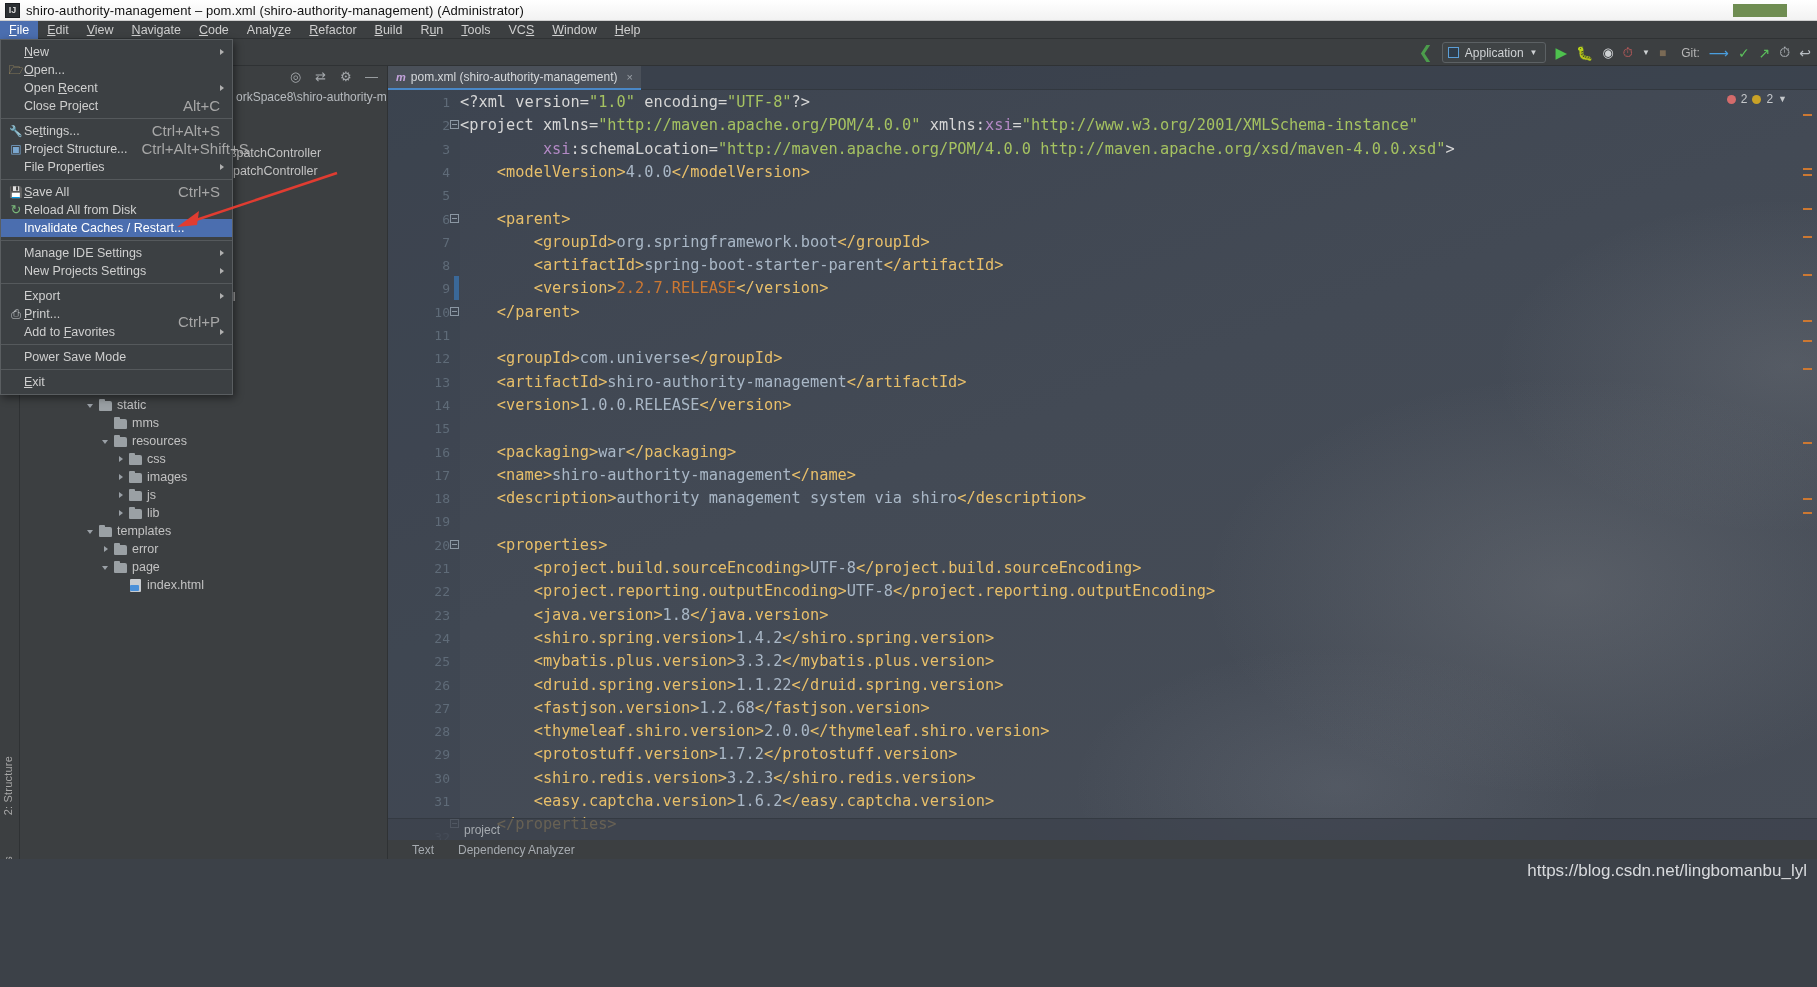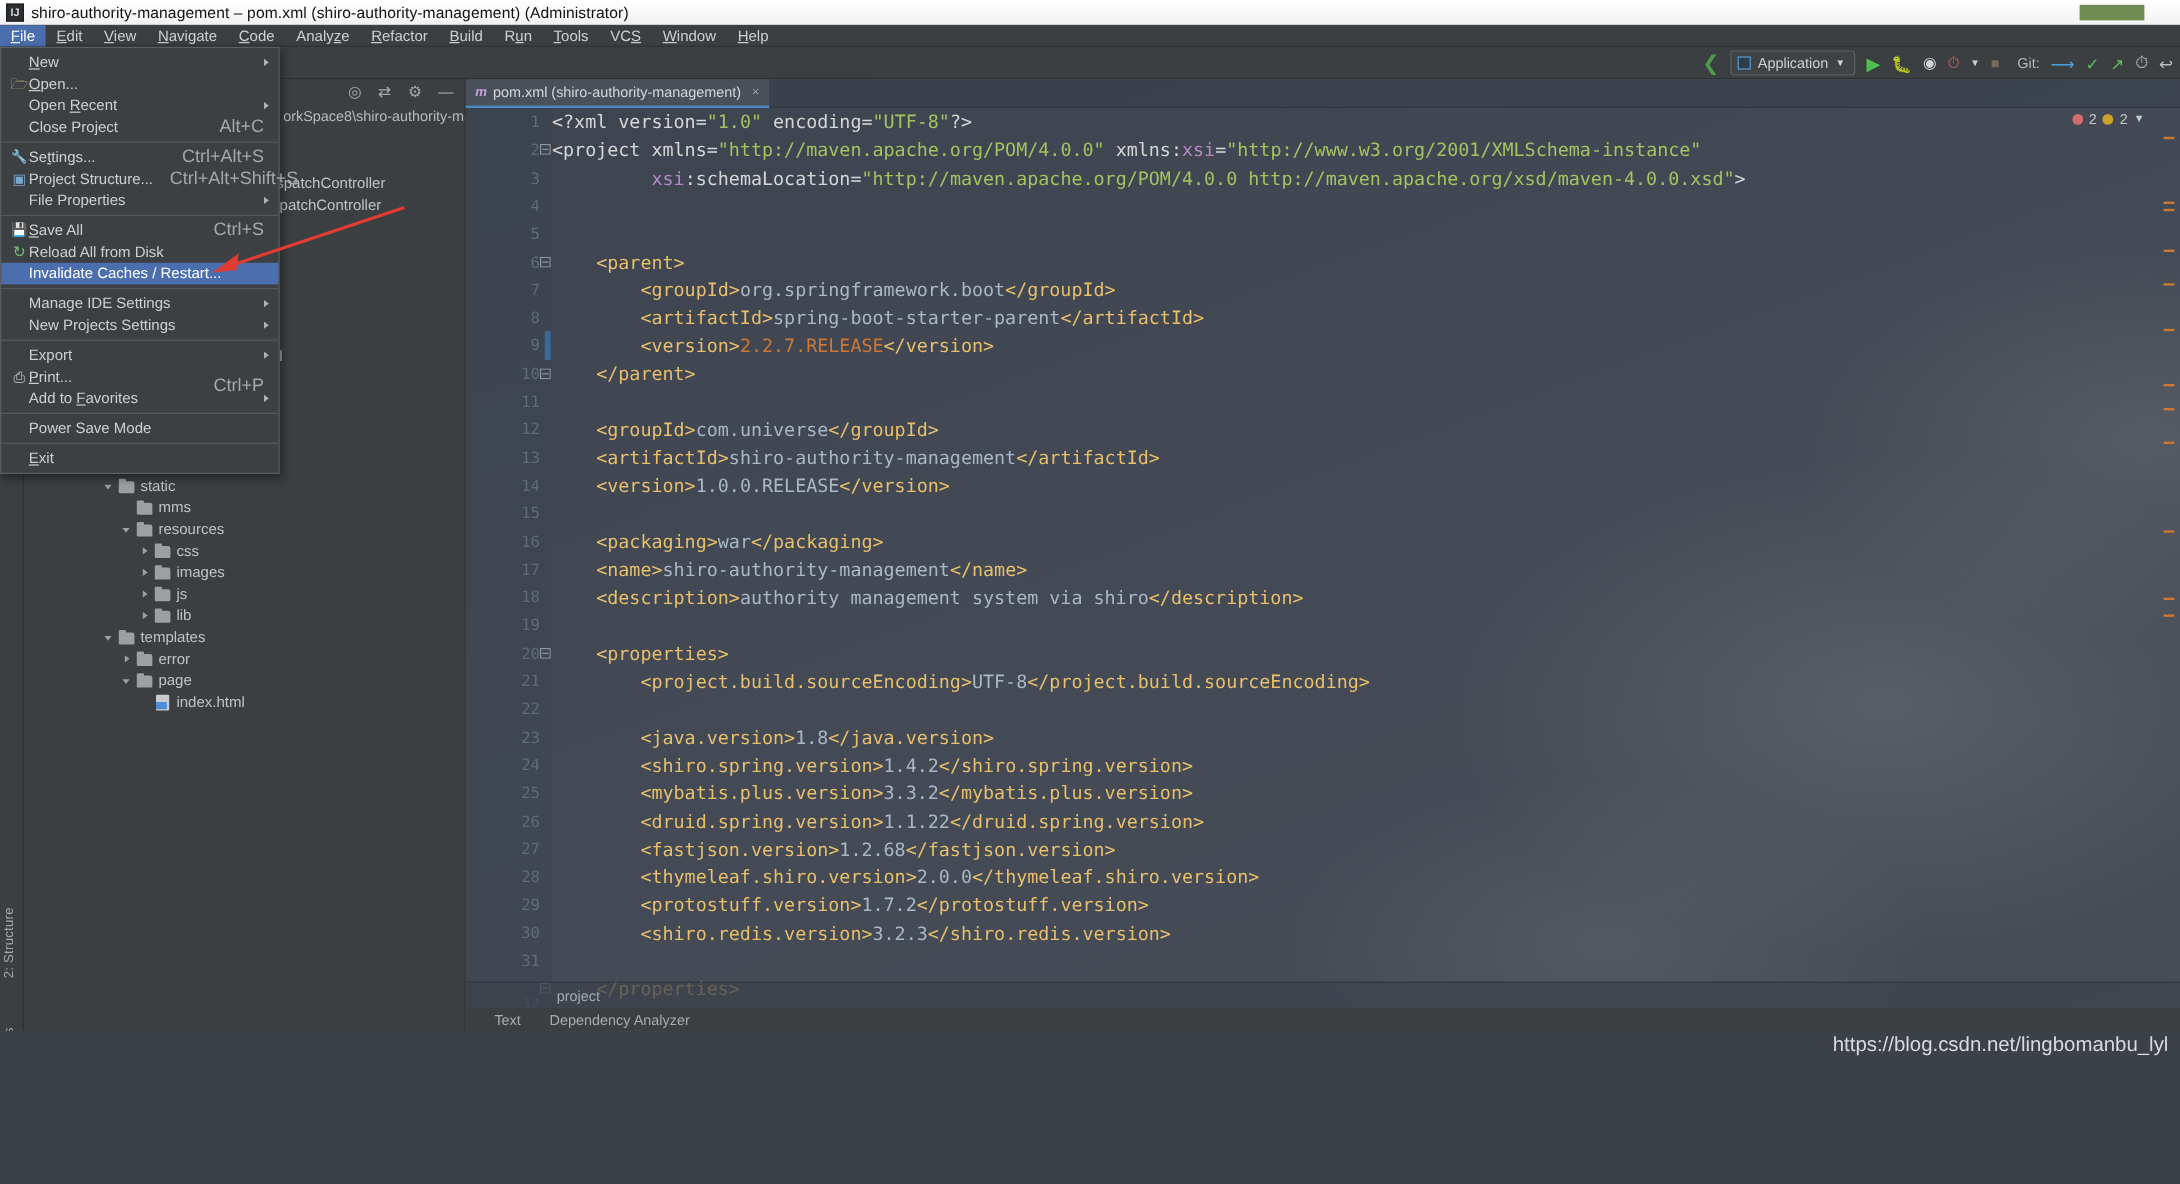--- a/index.html
+++ b/index.html
@@ -553,45 +553,48 @@
       <div class="foldmark" style="top: 729.3px;"><svg width="9" height="9">
           <rect x="0.5" y="0.5" width="8" height="8" fill="none" stroke="#8b97a3"></rect>
           <line x1="2" y1="4.5" x2="7" y2="4.5" stroke="#8b97a3"></line>
         </svg></div>
     </div>
   <div id="cursorline"></div>
   <div id="codearea">
       <div class="cl" style="top: 1px;"><span class="t-plain">&lt;?xml version=</span><span class="t-val">"1.0"</span><span class="t-plain"> encoding=</span><span class="t-val">"UTF-8"</span><span class="t-plain">?&gt;</span></div>
       <div class="cl" style="top: 24.3px;"><span class="t-plain">&lt;project xmlns=</span><span class="t-val">"http://maven.apache.org/POM/4.0.0"</span><span class="t-plain"> xmlns:</span><span class="t-ns">xsi</span><span class="t-plain">=</span><span class="t-val">"http://www.w3.org/2001/XMLSchema-instance"</span></div>
       <div class="cl" style="top: 47.6px;"><span class="t-plain">         </span><span class="t-ns">xsi</span><span class="t-plain">:schemaLocation=</span><span class="t-val">"http://maven.apache.org/POM/4.0.0 http://maven.apache.org/xsd/maven-4.0.0.xsd"</span><span class="t-plain">&gt;</span></div>
+      <div class="cl" style="top: 70.9px;"><span class="t-tag">    &lt;modelVersion&gt;</span><span class="t-txt">4.0.0</span><span class="t-tag">&lt;/modelVersion&gt;</span></div>
       <div class="cl" style="top: 94.2px;">&nbsp;</div>
       <div class="cl" style="top: 117.5px;"><span class="t-tag">    &lt;parent&gt;</span></div>
       <div class="cl" style="top: 140.8px;"><span class="t-tag">        &lt;groupId&gt;</span><span class="t-txt">org.springframework.boot</span><span class="t-tag">&lt;/groupId&gt;</span></div>
       <div class="cl" style="top: 164.1px;"><span class="t-tag">        &lt;artifactId&gt;</span><span class="t-txt">spring-boot-starter-parent</span><span class="t-tag">&lt;/artifactId&gt;</span></div>
       <div class="cl" style="top: 187.4px;"><span class="t-tag">        &lt;version&gt;</span><span class="t-ver">2.2.7.RELEASE</span><span class="t-tag">&lt;/version&gt;</span></div>
       <div class="cl" style="top: 210.7px;"><span class="t-tag">    &lt;/parent&gt;</span></div>
       <div class="cl" style="top: 234px;">&nbsp;</div>
       <div class="cl" style="top: 257.3px;"><span class="t-tag">    &lt;groupId&gt;</span><span class="t-txt">com.universe</span><span class="t-tag">&lt;/groupId&gt;</span></div>
       <div class="cl" style="top: 280.6px;"><span class="t-tag">    &lt;artifactId&gt;</span><span class="t-txt">shiro-authority-management</span><span class="t-tag">&lt;/artifactId&gt;</span></div>
       <div class="cl" style="top: 303.9px;"><span class="t-tag">    &lt;version&gt;</span><span class="t-txt">1.0.0.RELEASE</span><span class="t-tag">&lt;/version&gt;</span></div>
       <div class="cl" style="top: 327.2px;">&nbsp;</div>
       <div class="cl" style="top: 350.5px;"><span class="t-tag">    &lt;packaging&gt;</span><span class="t-txt">war</span><span class="t-tag">&lt;/packaging&gt;</span></div>
       <div class="cl" style="top: 397.1px;"><span class="t-tag">    &lt;description&gt;</span><span class="t-txt">authority management system via shiro</span><span class="t-tag">&lt;/description&gt;</span></div>
       <div class="cl" style="top: 373.8px;"><span class="t-tag">    &lt;name&gt;</span><span class="t-txt">shiro-authority-management</span><span class="t-tag">&lt;/name&gt;</span></div>
       <div class="cl" style="top: 420.4px;">&nbsp;</div>
       <div class="cl" style="top: 443.7px;"><span class="t-tag">    &lt;properties&gt;</span></div>
       <div class="cl" style="top: 467px;"><span class="t-tag">        &lt;project.build.sourceEncoding&gt;</span><span class="t-txt">UTF-8</span><span class="t-tag">&lt;/project.build.sourceEncoding&gt;</span></div>
+      <div class="cl" style="top: 490.3px;"><span class="t-tag">        &lt;project.reporting.outputEncoding&gt;</span><span class="t-txt">UTF-8</span><span class="t-tag">&lt;/project.reporting.outputEncoding&gt;</span></div>
       <div class="cl" style="top: 513.6px;"><span class="t-tag">        &lt;java.version&gt;</span><span class="t-txt">1.8</span><span class="t-tag">&lt;/java.version&gt;</span></div>
       <div class="cl" style="top: 536.9px;"><span class="t-tag">        &lt;shiro.spring.version&gt;</span><span class="t-txt">1.4.2</span><span class="t-tag">&lt;/shiro.spring.version&gt;</span></div>
       <div class="cl" style="top: 560.2px;"><span class="t-tag">        &lt;mybatis.plus.version&gt;</span><span class="t-txt">3.3.2</span><span class="t-tag">&lt;/mybatis.plus.version&gt;</span></div>
       <div class="cl" style="top: 583.5px;"><span class="t-tag">        &lt;druid.spring.version&gt;</span><span class="t-txt">1.1.22</span><span class="t-tag">&lt;/druid.spring.version&gt;</span></div>
       <div class="cl" style="top: 606.8px;"><span class="t-tag">        &lt;fastjson.version&gt;</span><span class="t-txt">1.2.68</span><span class="t-tag">&lt;/fastjson.version&gt;</span></div>
       <div class="cl" style="top: 630.1px;"><span class="t-tag">        &lt;thymeleaf.shiro.version&gt;</span><span class="t-txt">2.0.0</span><span class="t-tag">&lt;/thymeleaf.shiro.version&gt;</span></div>
       <div class="cl" style="top: 653.4px;"><span class="t-tag">        &lt;protostuff.version&gt;</span><span class="t-txt">1.7.2</span><span class="t-tag">&lt;/protostuff.version&gt;</span></div>
       <div class="cl" style="top: 676.7px;"><span class="t-tag">        &lt;shiro.redis.version&gt;</span><span class="t-txt">3.2.3</span><span class="t-tag">&lt;/shiro.redis.version&gt;</span></div>
+      <div class="cl" style="top: 700px;"><span class="t-tag">        &lt;easy.captcha.version&gt;</span><span class="t-txt">1.6.2</span><span class="t-tag">&lt;/easy.captcha.version&gt;</span></div>
       <div class="cl" style="top: 723.3px;"><span class="t-tag">    &lt;/properties&gt;</span></div>
     </div>
 
   <div id="inspect">
     <span class="dot-err"></span>
     <span>2</span>
     <span class="dot-warn"></span>
     <span>2</span>
     <span style="font-size:9px;">▼</span>
   </div>

